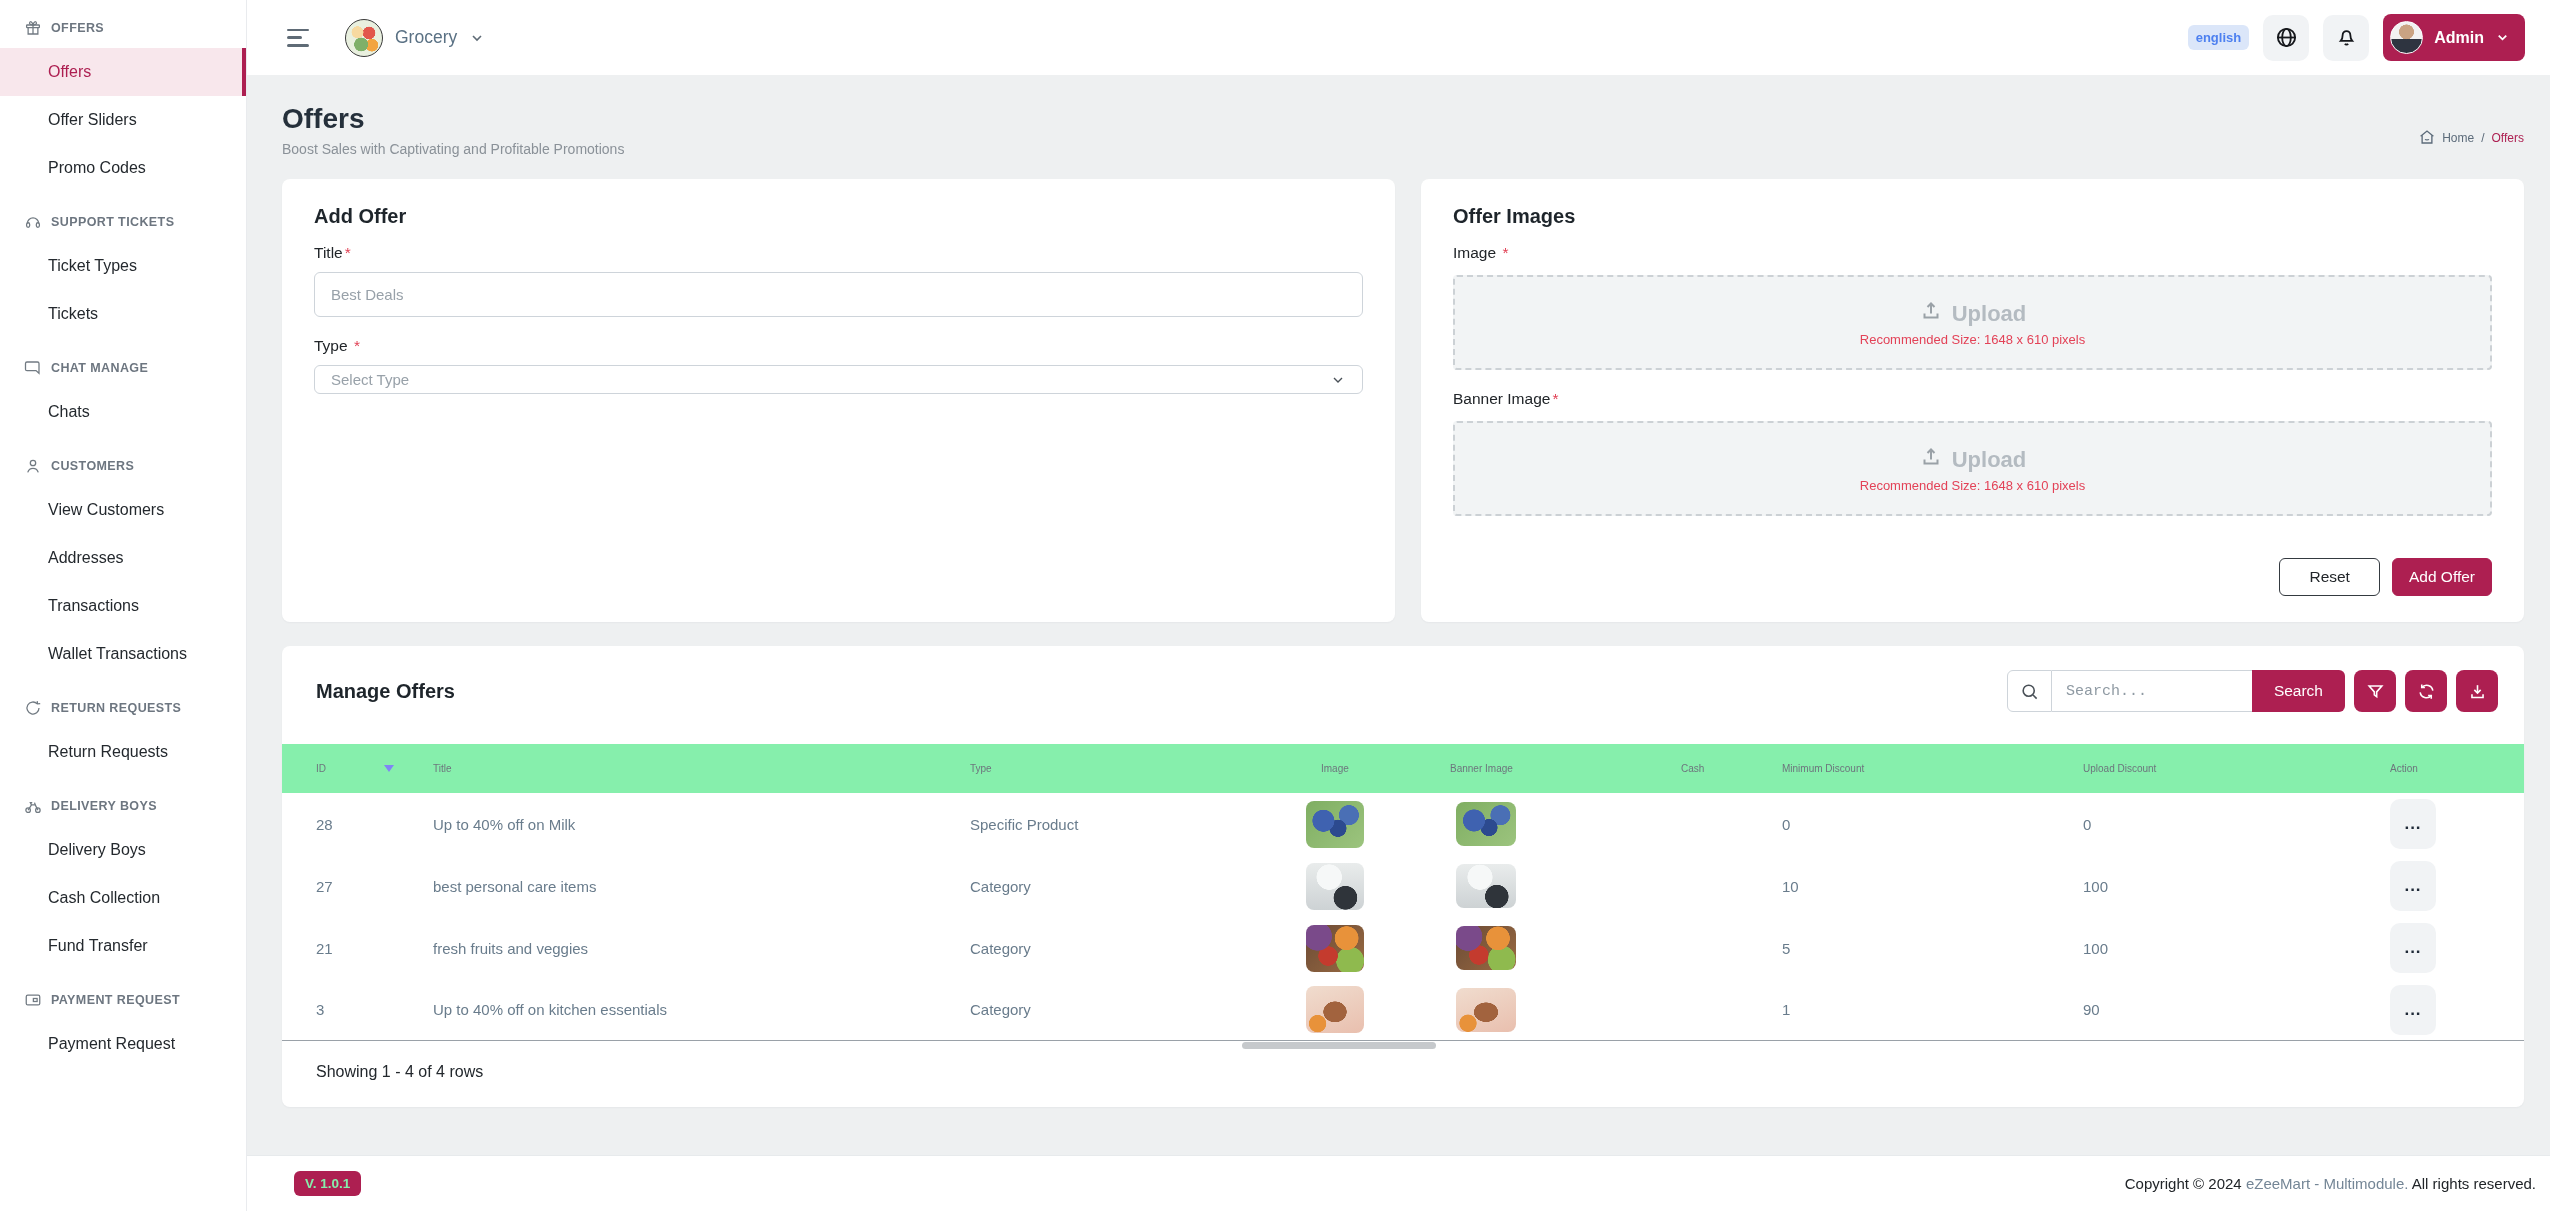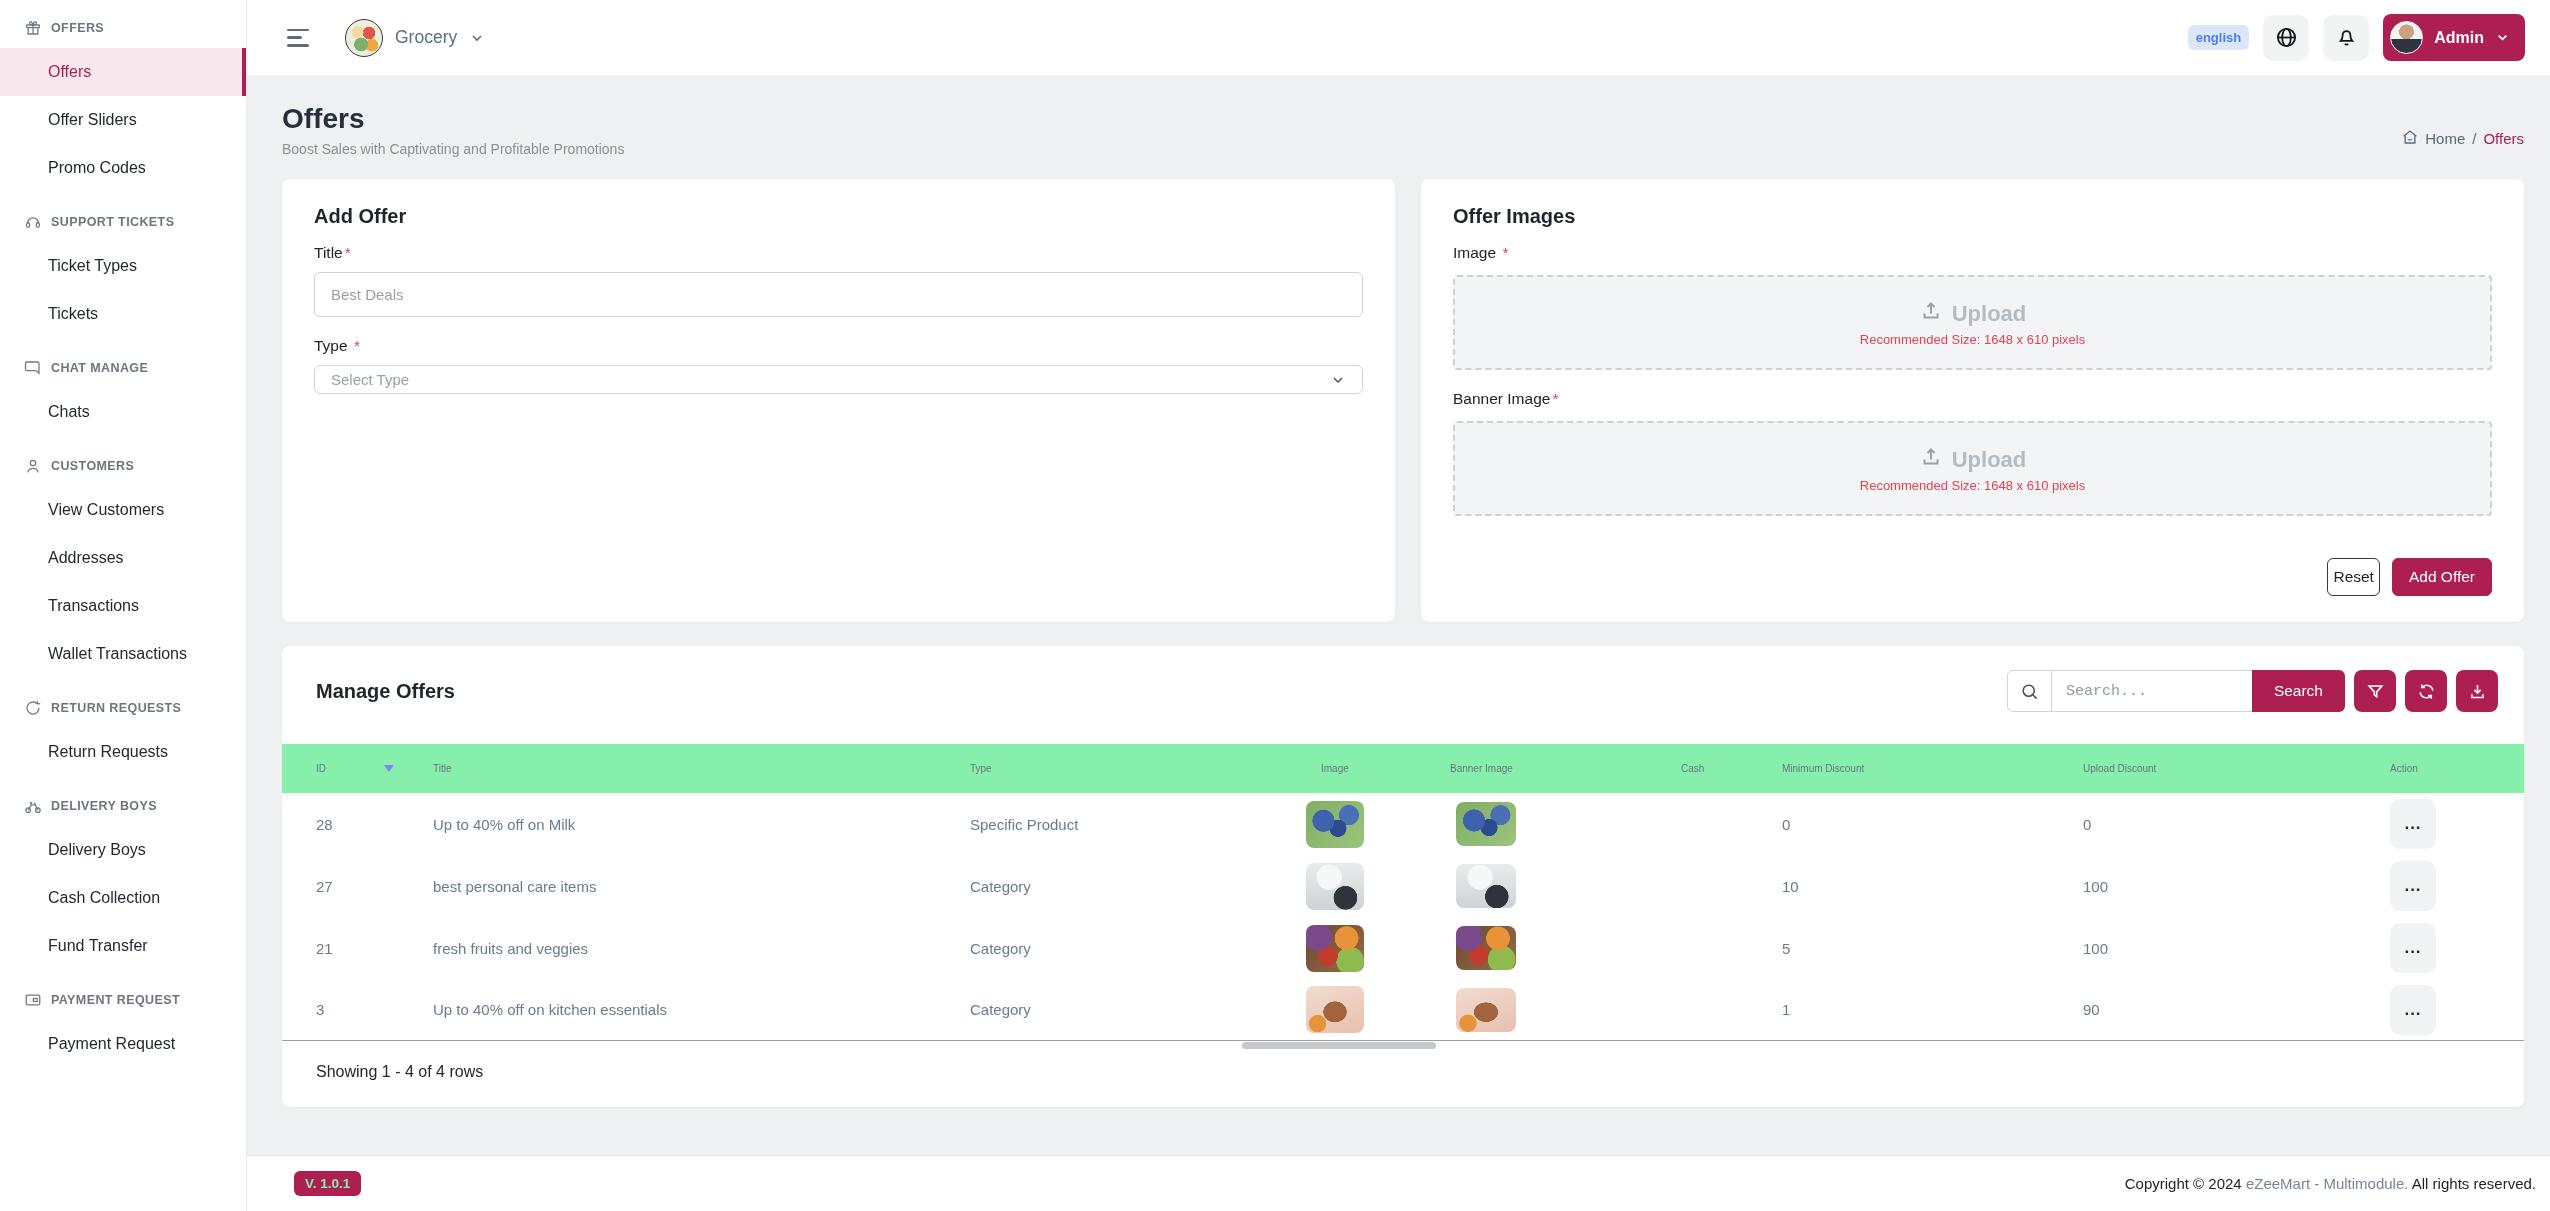--- a/index.html
+++ b/index.html
@@ -46,21 +46,21 @@
        radial-gradient(circle at 50% 32%, #caa383 0 28%, transparent 29%),
        linear-gradient(180deg, #f2f2f2 0 55%, #2e3440 55% 100%); }
   .admin-name { color: #fff; font-size: 16px; font-weight: 600; margin: 0 11px 0 11px; }
   .admin-btn .chev { color: #fff; }
 
   .content { flex: 1; padding: 28px 26px 0 35px; min-height: 0; }
 
   .page-head { display: flex; justify-content: space-between; margin-bottom: 22px; }
   .page-title { font-size: 28px; font-weight: 700; color: #25303b; }
   .page-sub { font-size: 14px; color: #8a9198; margin-top: 6px; }
-  .breadcrumb { display: flex; align-items: center; gap: 7px; margin-top: 16px; font-size: 15px; color: #5c6b7a; }
+  .breadcrumb { display: flex; align-items: center; gap: 7px; margin-top: 16px; font-size: 12px; color: #5c6b7a; }
   .breadcrumb .home { display: flex; align-items: center; gap: 6px; cursor: pointer; }
   .breadcrumb svg { width: 18px; height: 18px; }
   .crumb-current { color: #ad1f51; }
 
   .cards-row { display: flex; gap: 26px; height: 443px; }
   .card { background: #fff; border-radius: 8px; padding: 26px 32px; box-shadow: 0 1px 2px rgba(20,30,40,.04); }
   .card-add { width: 1113px; flex: 0 0 1113px; }
   .card-images { flex: 1; display: flex; flex-direction: column; }
   .card-title { font-size: 20px; font-weight: 700; color: #1e252b; }
   .f-label { display: block; font-size: 15.5px; color: #212529; margin-top: 16px; }
@@ -72,21 +72,21 @@
   .f-select .chev { color: #495057; }
   .lbl-gap { margin-top: 20px; }
 
   .upload-box { margin-top: 13px; height: 95px; border: 2px dashed #ccd1d5; border-radius: 4px; background: #f2f4f5;
      display: flex; flex-direction: column; align-items: center; justify-content: center; gap: 3px; cursor: pointer; }
   .upload-main { display: flex; align-items: center; gap: 9px; color: #b4bbc1; font-size: 22px; font-weight: 700; }
   .upload-main svg { width: 24px; height: 24px; color: #9aa1a7; }
   .upload-note { color: #e34257; font-size: 13px; }
   .form-actions { margin-top: auto; display: flex; justify-content: flex-end; gap: 12px; }
   .btn { font-family: "Liberation Sans", sans-serif; font-size: 15.5px; border-radius: 6px; cursor: pointer; }
-  .btn-reset { background: #fff; border: 1px solid #343a40; color: #212529; padding: 9px 5px; text-align: center; }
+  .btn-reset { background: #fff; border: 1px solid #343a40; color: #212529; padding: 9px 29px; text-align: center; }
   .btn-primary { background: #ad1f51; border: 1px solid #ad1f51; color: #fff; padding: 9px 16px; }
 
   
   .card-manage { margin-top: 24px; background: #fff; border-radius: 8px; padding: 24px 0 26px; box-shadow: 0 1px 2px rgba(20,30,40,.04); }
   .manage-top { display: flex; align-items: center; justify-content: space-between; padding: 0 26px 0 34px; }
   .search-cluster { display: flex; align-items: center; }
   .search-group { display: flex; height: 42px; }
   .search-ic-box { width: 45px; border: 1px solid #ced4da; border-radius: 6px 0 0 6px; display: flex; align-items: center; justify-content: center; color: #495057; background: #fff; }
   .search-ic-box svg { width: 19px; height: 19px; }
   .search-input { width: 200px; border: 1px solid #ced4da; border-left: none; border-right: none; padding: 0 14px; font-size: 15px; color: #be185d; outline: none; font-family: Liberation Mono, monospace; }

